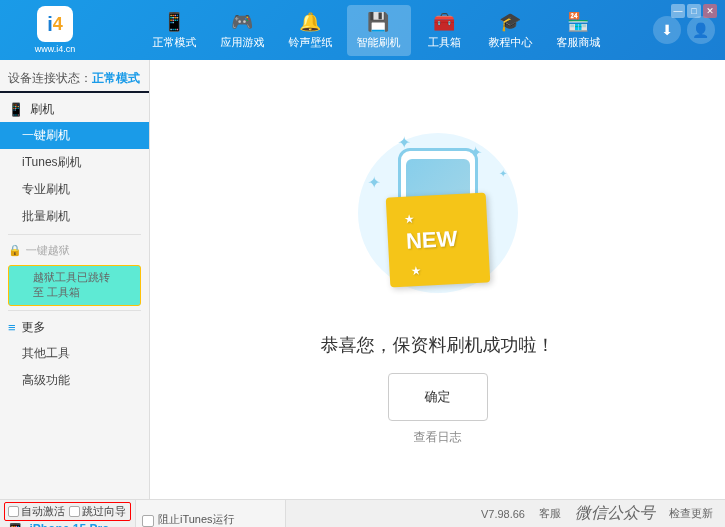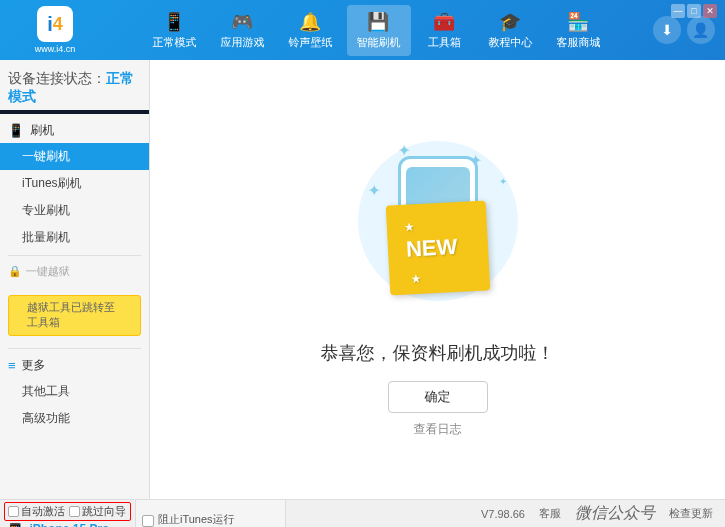--- a/index.html
+++ b/index.html
@@ -99,23 +99,23 @@
     .sidebar {
       width: 150px;
       background: #f5f5f5;
       border-right: 1px solid #ddd;
       padding: 6px 0;
       overflow-y: auto;
     }
 
     .status-bar {
       padding: 4px 8px;
-      font-size: 14px;
+      font-size: 12px;
       color: #555;
-      border-bottom: 4px solid #0f172a;
+      border-bottom: 2px solid #0f172a;
       margin-bottom: 4px;
     }
     .status-normal { color: #1a9be8; font-weight: bold; }
 
     .sidebar-section {
       margin-bottom: 4px;
     }
     .sidebar-section-header {
       display: flex;
       align-items: center;
@@ -150,25 +150,25 @@
     .sidebar-disabled {
       padding: 4px 8px;
       font-size: 11px;
       color: #aaa;
       display: flex;
       align-items: center;
       gap: 4px;
     }
 
     .notice-box {
-      margin: 12px 8px;
-      background: #fde047;
+      margin: 3px 8px;
+      background: #5eead4;
       border: 1px solid #ffc107;
       border-radius: 3px;
-      padding: 4px 18px;
+      padding: 4px 24px;
       font-size: 11px;
       color: #666;
       line-height: 1.4;
     }
 
     
     .main {
       flex: 1;
       background: white;
       display: flex;
@@ -269,21 +269,21 @@
 
     .success-text {
       font-size: 18px;
       color: #333;
       margin-bottom: 16px;
       font-weight: normal;
     }
 
     .confirm-btn {
       width: 100px;
-      height: 32px;
+      height: 48px;
       background: white;
       border: 1px solid #ccc;
       border-radius: 4px;
       font-size: 13px;
       color: #333;
       cursor: pointer;
       display: flex;
       align-items: center;
       justify-content: center;
       margin-bottom: 8px;

